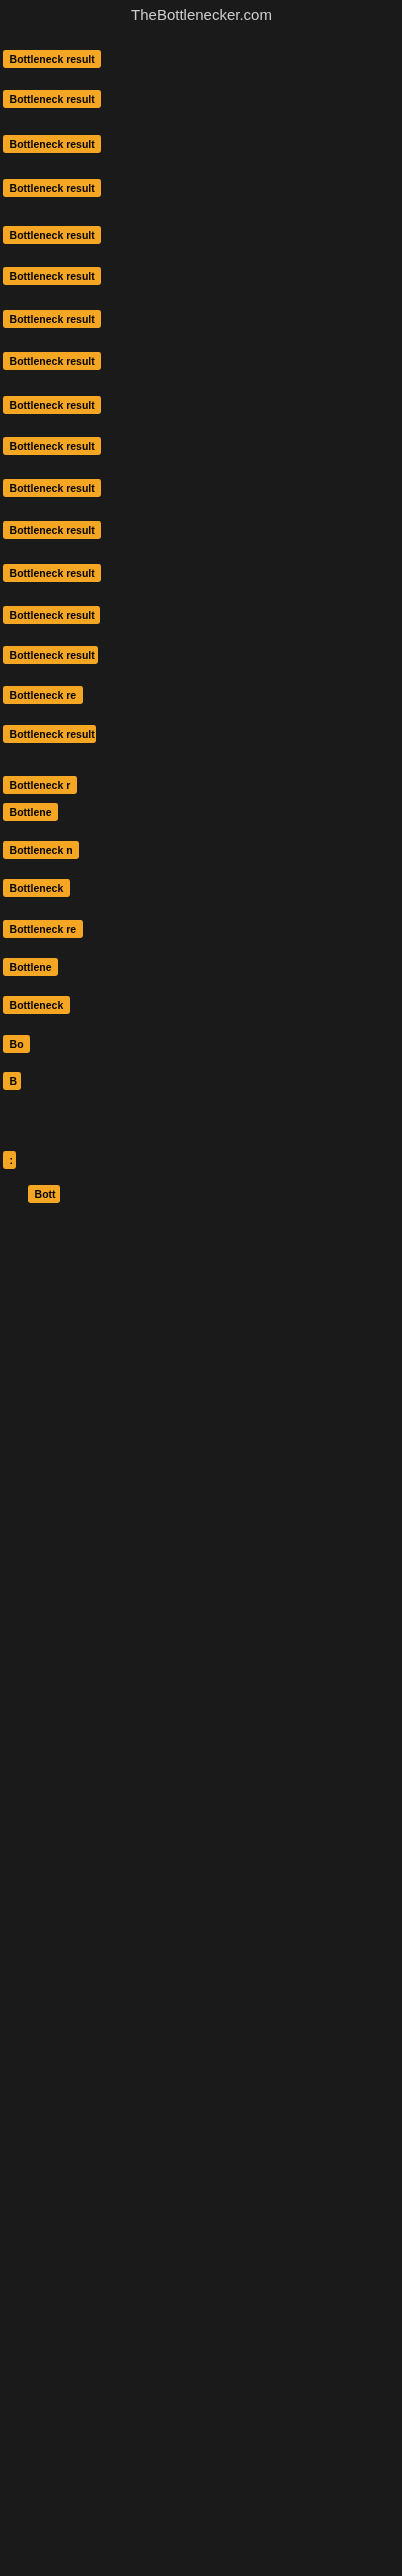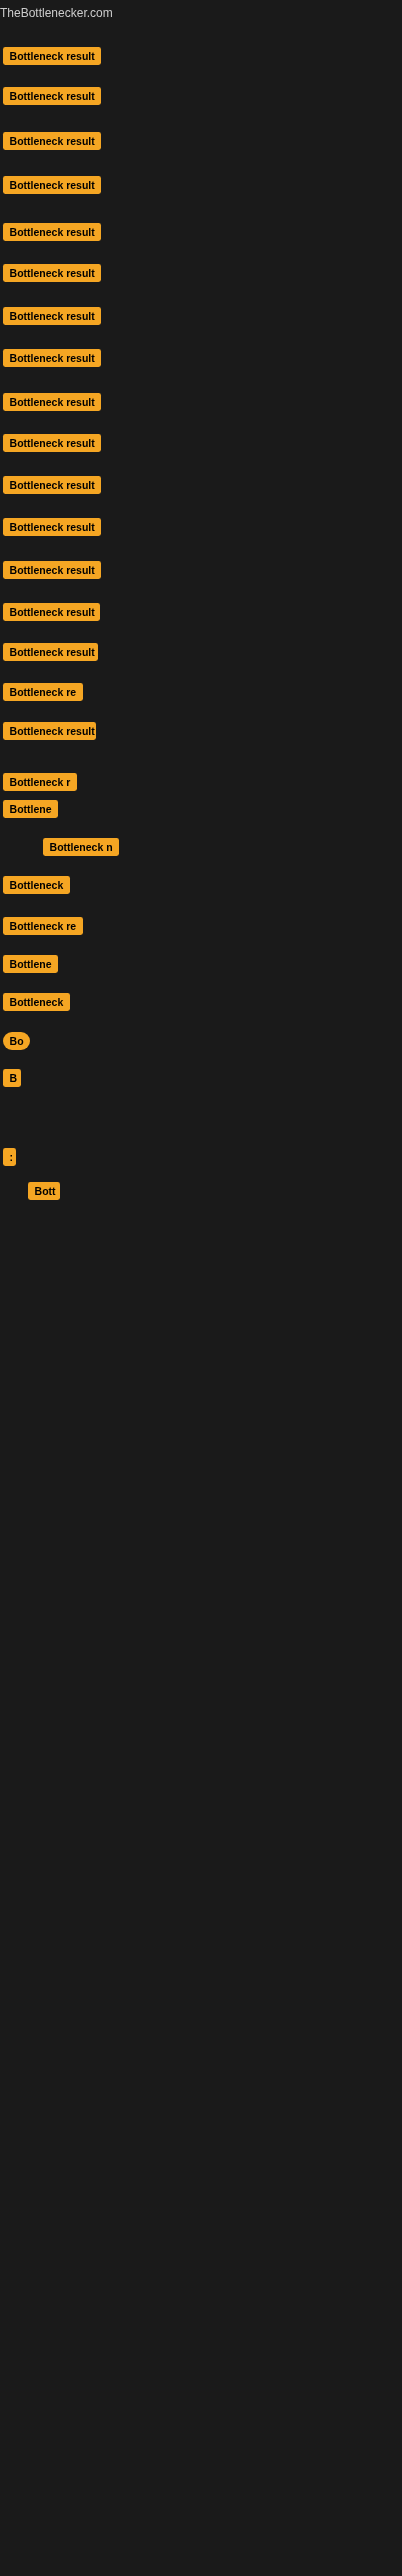--- a/index.html
+++ b/index.html
@@ -10,22 +10,23 @@
 
     body {
       background-color: #1a1a1a;
       width: 403px;
       min-height: 2576px;
       font-family: Arial, sans-serif;
       position: relative;
     }
 
     .site-title {
+      text-align: center;
       color: #cccccc;
-      font-size: 12px;
+      font-size: 15px;
       padding: 6.4px 0;
       background-color: #1a1a1a;
     }
 
     .bottleneck-badge {
       display: inline-block;
       background-color: #f5a623;
       color: #000;
       font-size: 10.5px;
       font-weight: bold;
@@ -55,23 +56,23 @@
     <div style="position: absolute; top: 407px; left: 3.2px;"><span class="bottleneck-badge" style="max-width: 105px;">Bottleneck result</span></div>
     <div style="position: absolute; top: 449px; left: 3.2px;"><span class="bottleneck-badge" style="max-width: 105px;">Bottleneck result</span></div>
     <div style="position: absolute; top: 491px; left: 3.2px;"><span class="bottleneck-badge" style="max-width: 101px;">Bottleneck result</span></div>
     <div style="position: absolute; top: 534px; left: 3.2px;"><span class="bottleneck-badge" style="max-width: 101px;">Bottleneck result</span></div>
     <div style="position: absolute; top: 576px; left: 3.2px;"><span class="bottleneck-badge" style="max-width: 97px;">Bottleneck result</span></div>
     <div style="position: absolute; top: 616px; left: 3.2px;"><span class="bottleneck-badge" style="max-width: 95px;">Bottleneck result</span></div>
     <div style="position: absolute; top: 656px; left: 3.2px;"><span class="bottleneck-badge" style="max-width: 81px;">Bottleneck re</span></div>
     <div style="position: absolute; top: 695px; left: 3.2px;"><span class="bottleneck-badge" style="max-width: 93px;">Bottleneck result</span></div>
     <div style="position: absolute; top: 734px; left: 3.2px; margin-top: 12px;"><span class="bottleneck-badge" style="max-width: 76px;">Bottleneck r</span></div>
     <div style="position: absolute; top: 773px; left: 3.2px;"><span class="bottleneck-badge" style="max-width: 64px;">Bottlene</span></div>
-    <div style="position: absolute; top: 811px; left: 3.2px;"><span class="bottleneck-badge" style="max-width: 79px; margin-left: 40px;">Bottleneck n</span></div>
+    <div style="position: absolute; top: 811px; left: 3.2px;"><span class="bottleneck-badge" style="max-width: 79px;">Bottleneck n</span></div>
     <div style="position: absolute; top: 849px; left: 3.2px;"><span class="bottleneck-badge" style="max-width: 71px;">Bottleneck</span></div>
     <div style="position: absolute; top: 890px; left: 3.2px;"><span class="bottleneck-badge" style="max-width: 81px;">Bottleneck re</span></div>
     <div style="position: absolute; top: 928px; left: 3.2px;"><span class="bottleneck-badge" style="max-width: 63px;">Bottlene</span></div>
     <div style="position: absolute; top: 966px; left: 3.2px;"><span class="bottleneck-badge" style="max-width: 68px;">Bottleneck</span></div>
-    <div style="position: absolute; top: 1005px; left: 3.2px;"><span class="bottleneck-badge" style="max-width: 28px; border-radius: 9px;">Bo</span></div>
+    <div style="position: absolute; top: 1005px; left: 3.2px;"><span class="bottleneck-badge" style="max-width: 28px;">Bo</span></div>
     <div style="position: absolute; top: 1042px; left: 3.2px;"><span class="bottleneck-badge" style="max-width: 17.7px;">B</span></div>
     <div style="position: absolute; top: 1121px; left: 3.2px;"><span class="bottleneck-badge" style="max-width: 9.7px;">:</span></div>
     <div style="position: absolute; top: 1155px; left: 3.2px; padding-left: 25px;"><span class="bottleneck-badge" style="max-width: 32px;">Bott</span></div>
   </div>
 
 
 </body></html>

